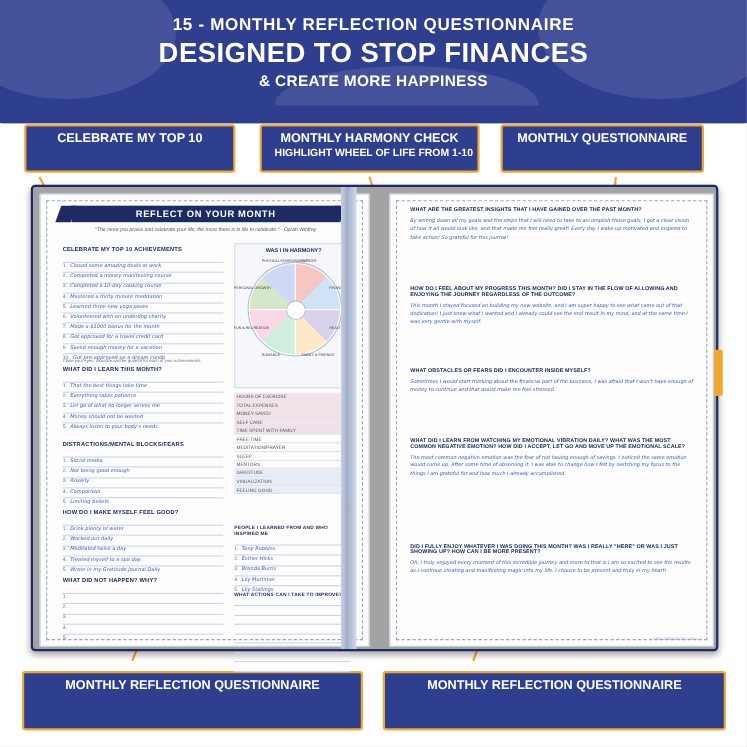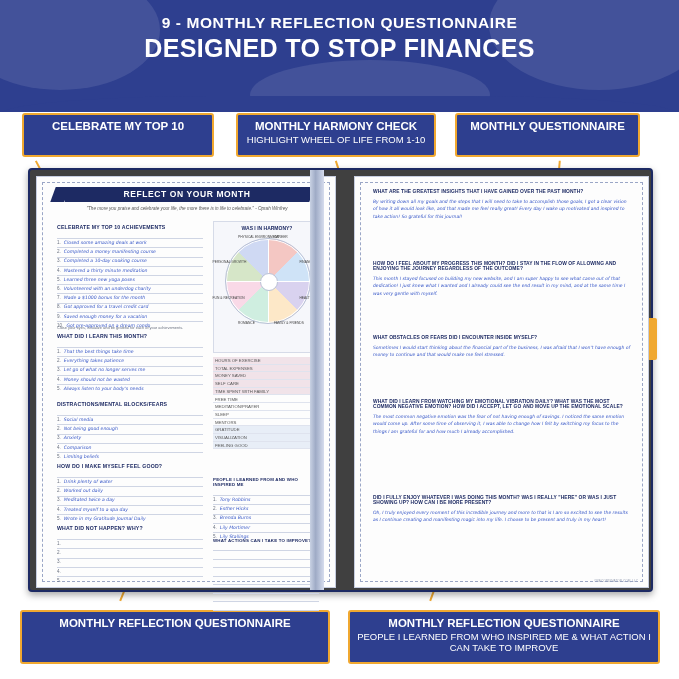--- a/index.html
+++ b/index.html
@@ -13,33 +13,33 @@
   .banner-inner{position:relative;z-index:3;text-align:center;color:#ffffff;padding-top:14px;}
   .bn1{font-size:15.5px;font-weight:bold;letter-spacing:.6px;}
   .bn2{font-size:25px;font-weight:bold;letter-spacing:.4px;margin-top:2px;}
   .bn3{font-size:14px;font-weight:bold;letter-spacing:.3px;margin-top:2px;}
   .blob{position:absolute;background:#ffffff;opacity:.10;border-radius:50%;}
 
   
   .callout{position:absolute;background:#2e3f8f;border:2px solid #f0a830;color:#fff;
     text-align:center;border-radius:3px;padding:5px 4px;box-sizing:border-box;}
   .callout .l1{font-size:11.5px;font-weight:bold;line-height:1.15;}
-  .callout .l2{font-size:9.5px;font-weight:normal;line-height:1.15;margin-top:2px;}
+  .callout .l2{font-size:9.5px;font-weight:bold;line-height:1.15;margin-top:2px;text-align:right;}
   .co-a{left:22px;top:113px;width:192px;height:44px;}
   .co-b{left:236px;top:113px;width:200px;height:44px;}
   .co-c{left:455px;top:113px;width:185px;height:44px;}
   .co-d{left:20px;top:610px;width:310px;height:54px;}
   .co-e{left:348px;top:610px;width:312px;height:54px;}
 
   
   .leader{position:absolute;background:#f0a830;height:1.6px;transform-origin:left center;}
 
   
   .book{position:absolute;left:28px;top:168px;width:625px;height:424px;
-    background:#404040;border:2px solid #1d2a63;border-radius:4px;
+    background:#a3a3a3;border:2px solid #1d2a63;border-radius:4px;
     box-shadow:0 3px 7px rgba(0,0,0,.35);box-sizing:border-box;}
   .spine{position:absolute;left:310px;top:170px;width:14px;height:420px;
     background:linear-gradient(90deg,#c9d2e4,#9fabc6 40%,#b9c3da 70%,#d6dced);}
   .tab{position:absolute;right:-6px;top:148px;width:10px;height:42px;background:#f0a830;border-radius:2px;}
 
   .page{position:absolute;top:6px;height:412px;background:#fdfdfd;box-sizing:border-box;
         border:1px solid #c6cde0;}
   .pgL{left:6px;width:300px;}
   .pgR{left:324px;width:295px;}
   .inner-dash{position:absolute;left:5px;top:5px;right:5px;bottom:5px;border:1px dashed #9aa6c6;}
@@ -86,41 +86,41 @@
   .credit{position:absolute;right:10px;bottom:4px;font-size:3.2px;color:#9aa2b5;}
 </style>
 </head>
 <body>
 
 <div class="banner">
   <div class="blob" style="left:-40px;top:-30px;width:200px;height:120px;"></div>
   <div class="blob" style="right:-30px;top:-40px;width:220px;height:130px;"></div>
   <div class="blob" style="left:250px;top:60px;width:240px;height:70px;"></div>
   <div class="banner-inner">
-    <div class="bn1">9 - MONTHLY REFLECTION QUESTIONNAIRE</div>
+    <div class="bn1">15 - MONTHLY REFLECTION QUESTIONNAIRE</div>
     <div class="bn2">DESIGNED TO STOP FINANCES</div>
+    <div class="bn3">&amp; CREATE MORE HAPPINESS</div>
   </div>
 </div>
 
 <div class="callout co-a">
   <div class="l1">CELEBRATE MY TOP 10</div>
 </div>
 <div class="callout co-b">
   <div class="l1">MONTHLY HARMONY CHECK</div>
   <div class="l2">HIGHLIGHT WHEEL OF LIFE FROM 1-10</div>
 </div>
 <div class="callout co-c">
   <div class="l1">MONTHLY QUESTIONNAIRE</div>
 </div>
 <div class="callout co-d">
   <div class="l1">MONTHLY REFLECTION QUESTIONNAIRE</div>
 </div>
 <div class="callout co-e">
   <div class="l1">MONTHLY REFLECTION QUESTIONNAIRE</div>
-  <div class="l2">PEOPLE I LEARNED FROM WHO INSPIRED ME &amp; WHAT ACTION I CAN TAKE TO IMPROVE</div>
 </div>
 
 <div class="leader" style="left:36px;top:160px;width:46px;transform:rotate(62deg);"></div>
 <div class="leader" style="left:336px;top:160px;width:30px;transform:rotate(72deg);"></div>
 <div class="leader" style="left:560px;top:160px;width:30px;transform:rotate(95deg);"></div>
 <div class="leader" style="left:120px;top:600px;width:40px;transform:rotate(-68deg);"></div>
 <div class="leader" style="left:430px;top:600px;width:40px;transform:rotate(-70deg);"></div>
 
 <div class="book">
   <div class="tab"></div>

